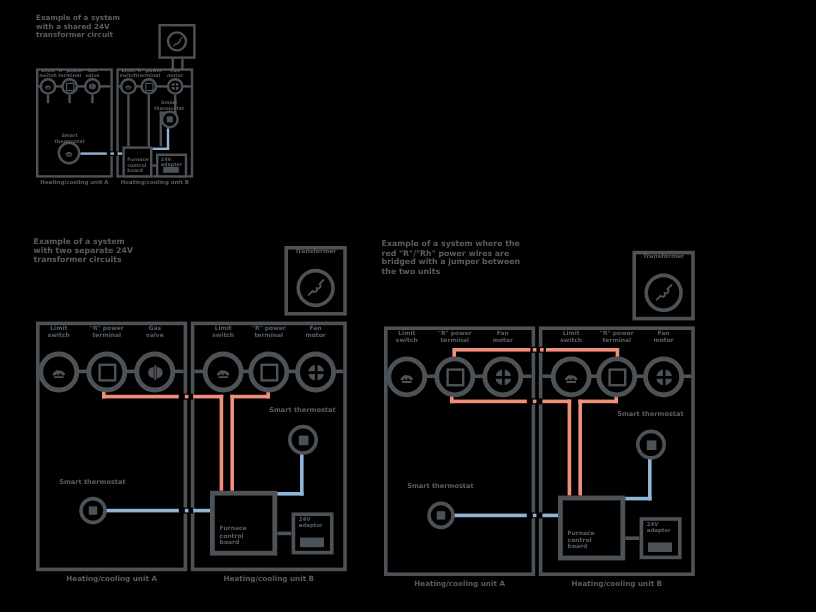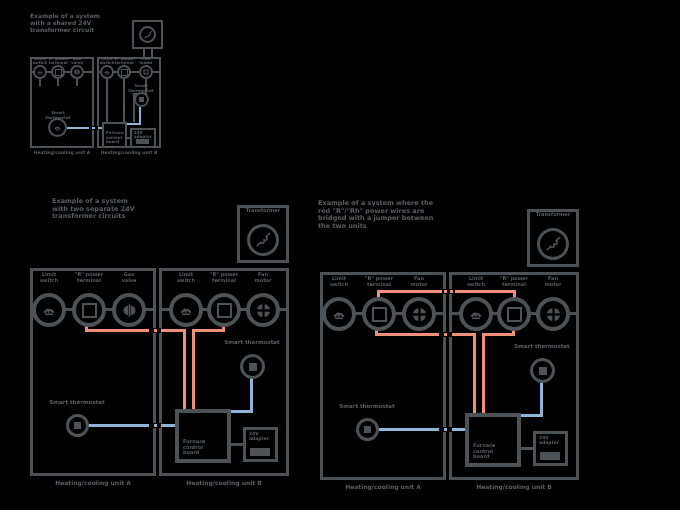--- a/index.html
+++ b/index.html
@@ -139,21 +139,21 @@
 adapter</div>
       <div class="a wg" style="left:4px;bottom:2px;width:13px;height:5px;"></div>
     </div>
     <div class="a wg" style="left:126px;top:137px;width:4px;height:2px;"></div>
 
     <div class="a t" style="left:30px;top:150px;width:64px;font-size:4.5px;">Heating/cooling unit A</div>
     <div class="a t" style="left:97px;top:150px;width:64px;font-size:4.5px;">Heating/cooling unit B</div>
   </div>
 
   <div class="a" style="left:0;top:170px;width:310px;height:340px;">
-    <div class="a t tl" style="left:28px;top:28px;width:180px;font-size:6.5px;margin-left:24px;">Example of a system
+    <div class="a t tl" style="left:28px;top:28px;width:180px;font-size:6.5px;">Example of a system
 with two separate 24V
 transformer circuits</div>
 
     <div class="a bx3" style="left:237px;top:35px;width:52px;height:58px;"></div>
     <div class="a t" style="left:237px;top:38px;width:52px;font-size:5px;z-index:5;">Transformer</div>
     <div class="a ci z4" style="left:247px;top:54px;width:32px;height:32px;border:3px solid var(--line);">
       <svg width="18" height="18" viewBox="0 0 22 22">
           <path d="M4 18 L8 14 A2.5 2.5 0 1 0 11.5 10.5 A2.5 2.5 0 1 0 15 7 L19 3" fill="none" stroke="currentColor" stroke-width="2" stroke-linecap="round"></path>
         </svg>
     </div>

